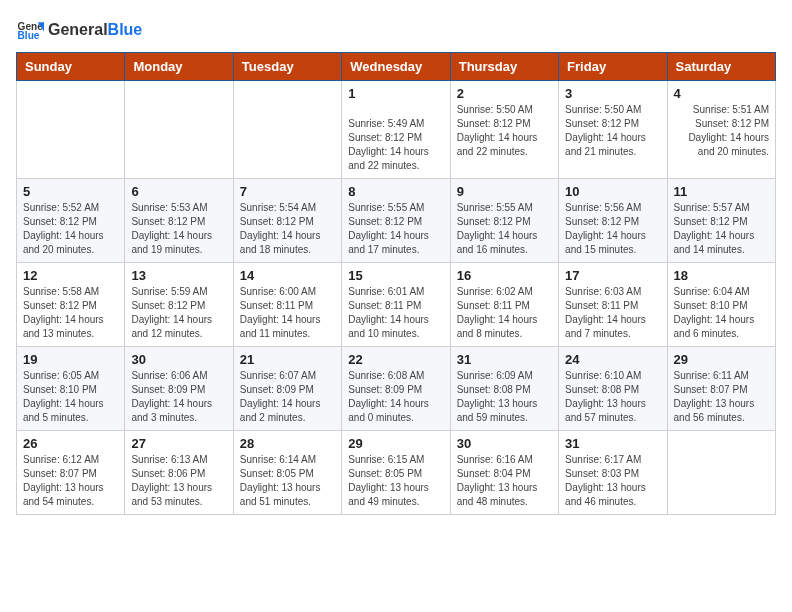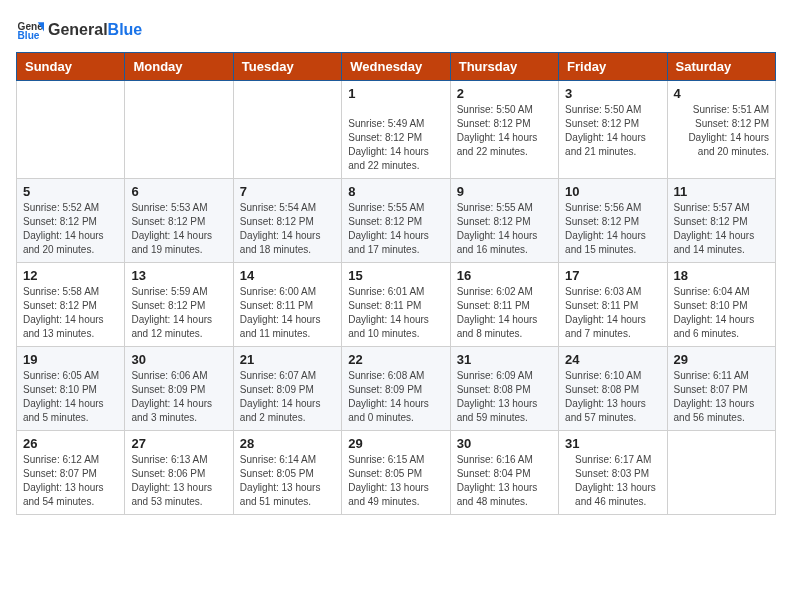--- a/index.html
+++ b/index.html
@@ -331,21 +331,21 @@
         </td>
         <td>
           <span class="day-num">30</span>
           <div class="day-info" style="white-space: pre-line;">Sunrise: 6:16 AM
 Sunset: 8:04 PM
 Daylight: 13 hours
 and 48 minutes.</div>
         </td>
         <td>
           <span class="day-num">31</span>
-          <div class="day-info" style="white-space: pre-line; margin-left: 10px;">Sunrise: 6:17 AM
+          <div class="day-info" style="white-space: pre-line;">Sunrise: 6:17 AM
 Sunset: 8:03 PM
 Daylight: 13 hours
 and 46 minutes.</div>
         </td>
         <td class="empty-cell"></td>
       </tr>
     </tbody>
 </table>
 
 </body></html>

